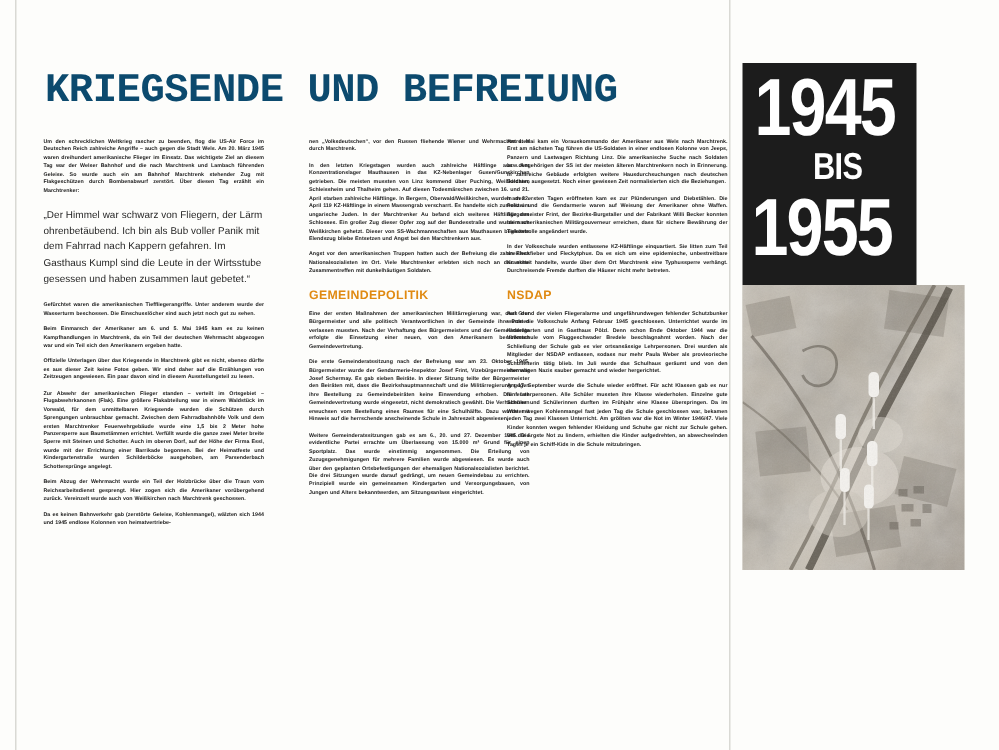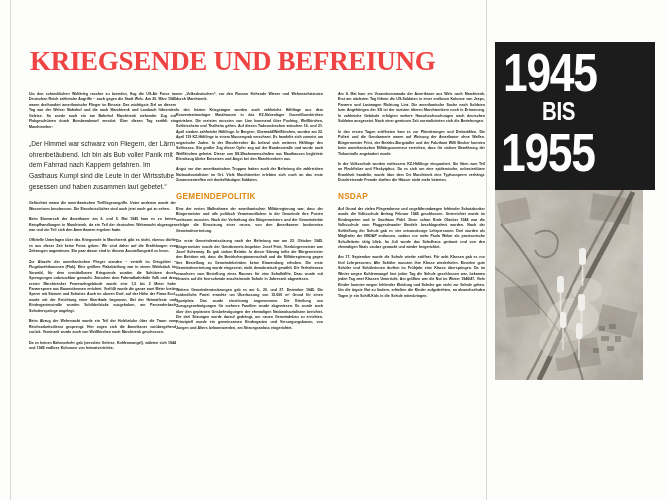--- a/index.html
+++ b/index.html
@@ -35,33 +35,33 @@
 
   
   #title {
     position: absolute;
     left: 30px;
     top: 46px;
     font-size: 27px;
     line-height: 30px;
     font-weight: bold;
     letter-spacing: -0.3px;
-    color: #ef4444;
+    color: #0c4a6e;
     white-space: nowrap;
-    font-family: Liberation Serif, serif;
+    font-family: Liberation Mono, monospace;
   }
 
   
   .col {
     position: absolute;
     top: 92px;
     width: 147px;
   }
   #col1 { left: 29px;  }
-  #col2 { left: 176px; }
+  #col2 { left: 206px; }
   #col3 { left: 338px; }
 
   .para {
     font-size: 3.55px;
     line-height: 5.45px;
     color: #1b1b1b;
     text-align: justify;
     margin: 0 0 5px 0;
     font-weight: bold;
     letter-spacing: 0.02px;
@@ -90,21 +90,21 @@
     letter-spacing: 0.05px;
     text-align: left;
     font-family: "Liberation Sans", sans-serif;
   }
 
   
   #year-block {
     position: absolute;
     left: 495px;
     top: 42px;
-    width: 160px;
+    width: 116px;
     height: 148px;
     background: #1c1c1c;
     overflow: visible;
   }
   .year-line {
     position: absolute;
     color: #ffffff;
     font-weight: bold;
     font-family: "Liberation Sans", sans-serif;
     transform: scaleX(0.82);

